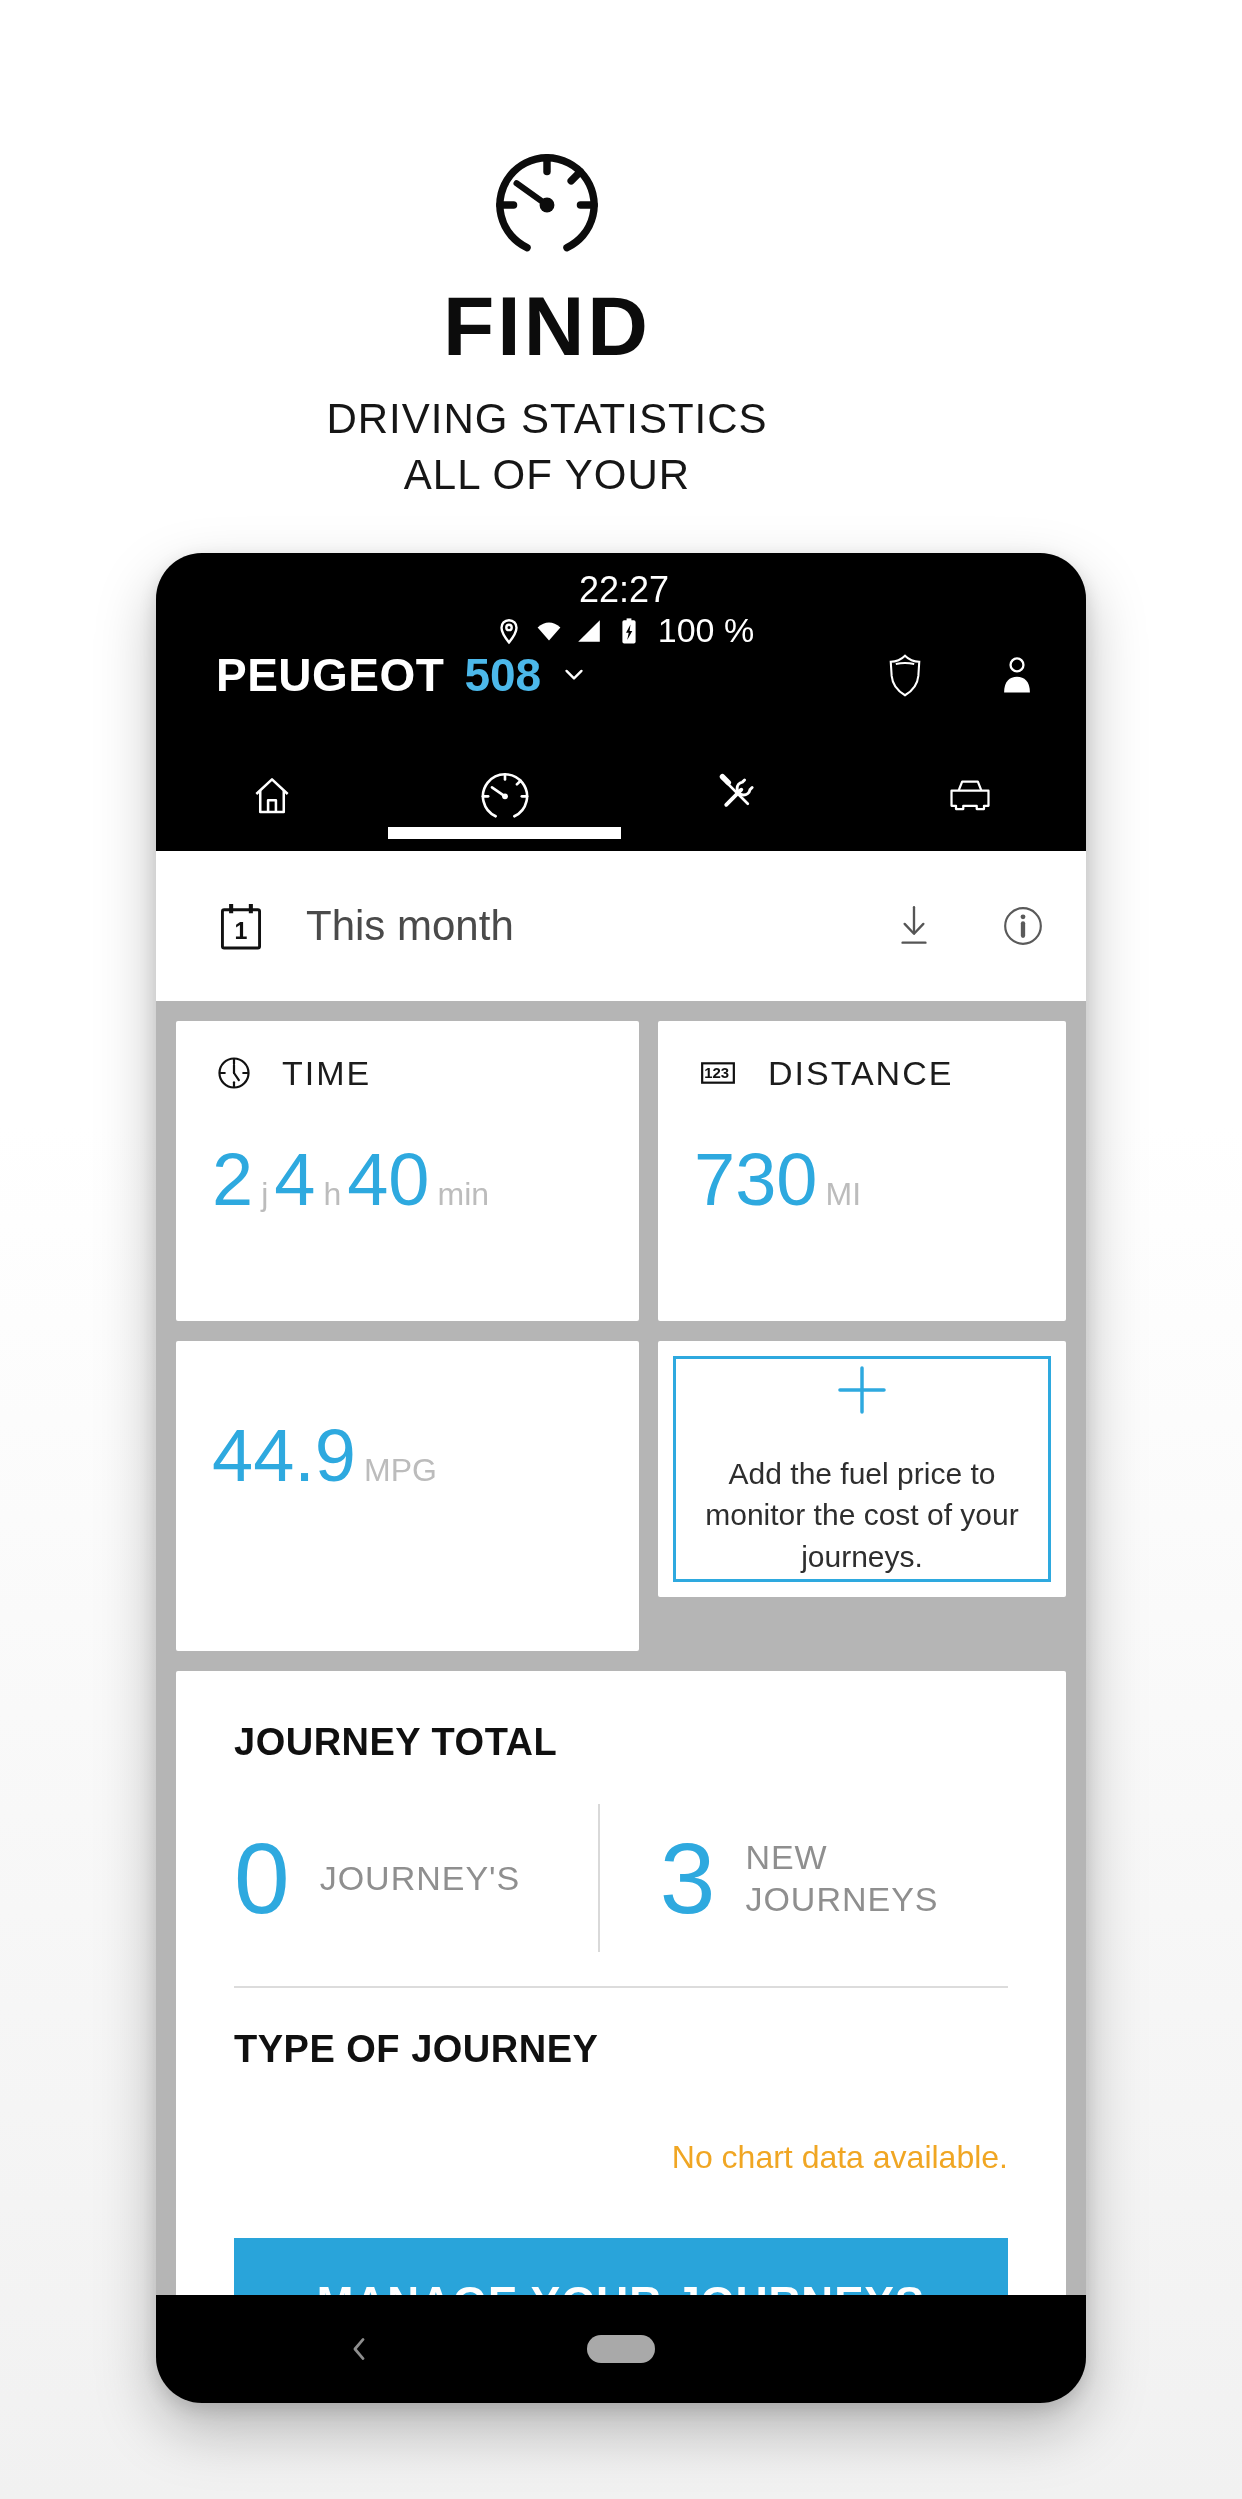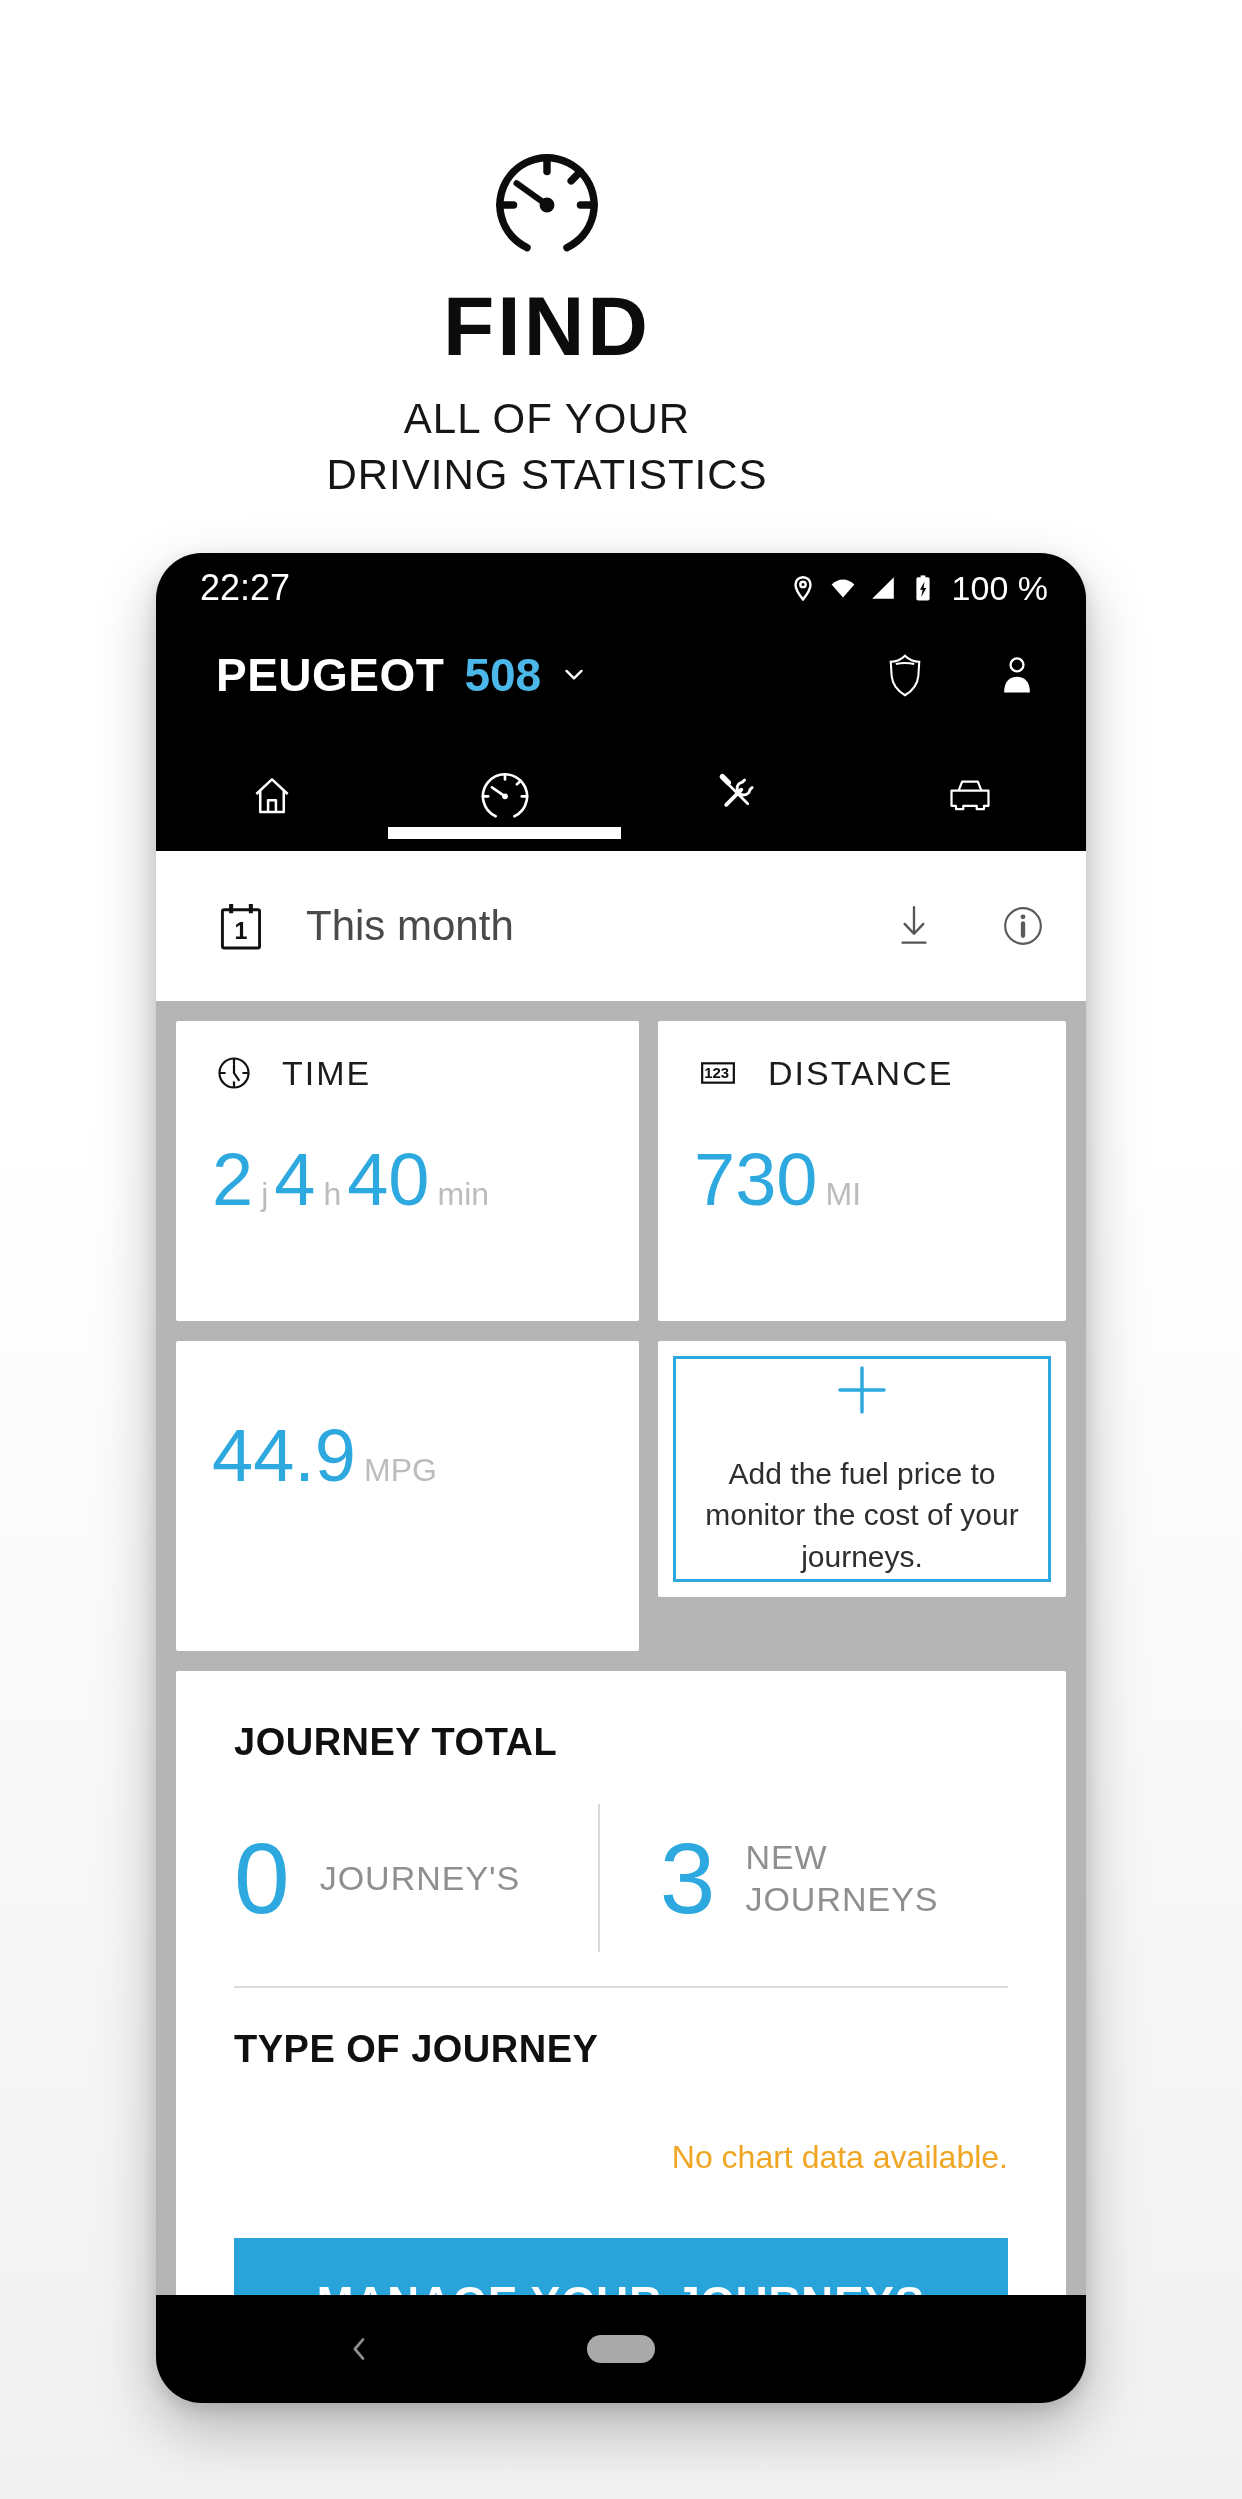--- a/index.html
+++ b/index.html
@@ -20,21 +20,21 @@
   
   .phone {
     position:absolute; left:156px; top:553px; width:930px; height:1850px;
     background:#b5b5b5; border-radius:46px; overflow:hidden;
     box-shadow:0 26px 60px rgba(0,0,0,.25), 0 6px 18px rgba(0,0,0,.12);
   }
 
   
   .black-top { position:absolute; top:0; left:0; right:0; height:298px; background:#000; }
   .statusbar { position:absolute; top:16px; left:44px; right:38px; height:38px;
-               display:flex; align-items:center; justify-content:space-between; color:#fff; }
+               display:flex; align-items:center; justify-content:space-between; color:#fff;flex-direction:column; }
   .status-time { font-size:36px; font-weight:500; }
   .status-right { display:flex; align-items:center; gap:10px; }
   .status-right svg { width:30px; height:30px; }
   .status-batt-label { font-size:34px; font-weight:400; margin-left:4px; }
 
   .appbar { position:absolute; top:88px; left:60px; right:46px; height:68px;
             display:flex; align-items:center; }
   .vehicle-selector { display:flex; align-items:center; gap:16px; cursor:pointer; }
   .brand { color:#fff; font-size:46px; font-weight:600; letter-spacing:.5px; }
   .model { color:#4cb8ea; font-size:46px; font-weight:600; margin-left:4px; }
@@ -103,22 +103,22 @@
       <path d="M50 16 V27"></path>
       <path d="M76.9 27.1 L69.5 34.5"></path>
       <path d="M88 54 H77"></path>
       <path d="M12 54 H23"></path>
       <path d="M50 54 L25.5 36.5" stroke-width="5"></path>
       <circle cx="50" cy="54" r="6" fill="#0c0c0c" stroke="none"></circle>
     </svg>
   </div>
   <div class="hero-title">FIND</div>
   <div class="hero-sub">
+    <div>DRIVING STATISTICS</div>
     <div>ALL OF YOUR</div>
-    <div>DRIVING STATISTICS</div>
   </div>
 </div>
 
 <div class="phone">
 
   <div class="black-top">
 
     <div class="statusbar">
       <span class="status-time">22:27</span>
       <span class="status-right">

